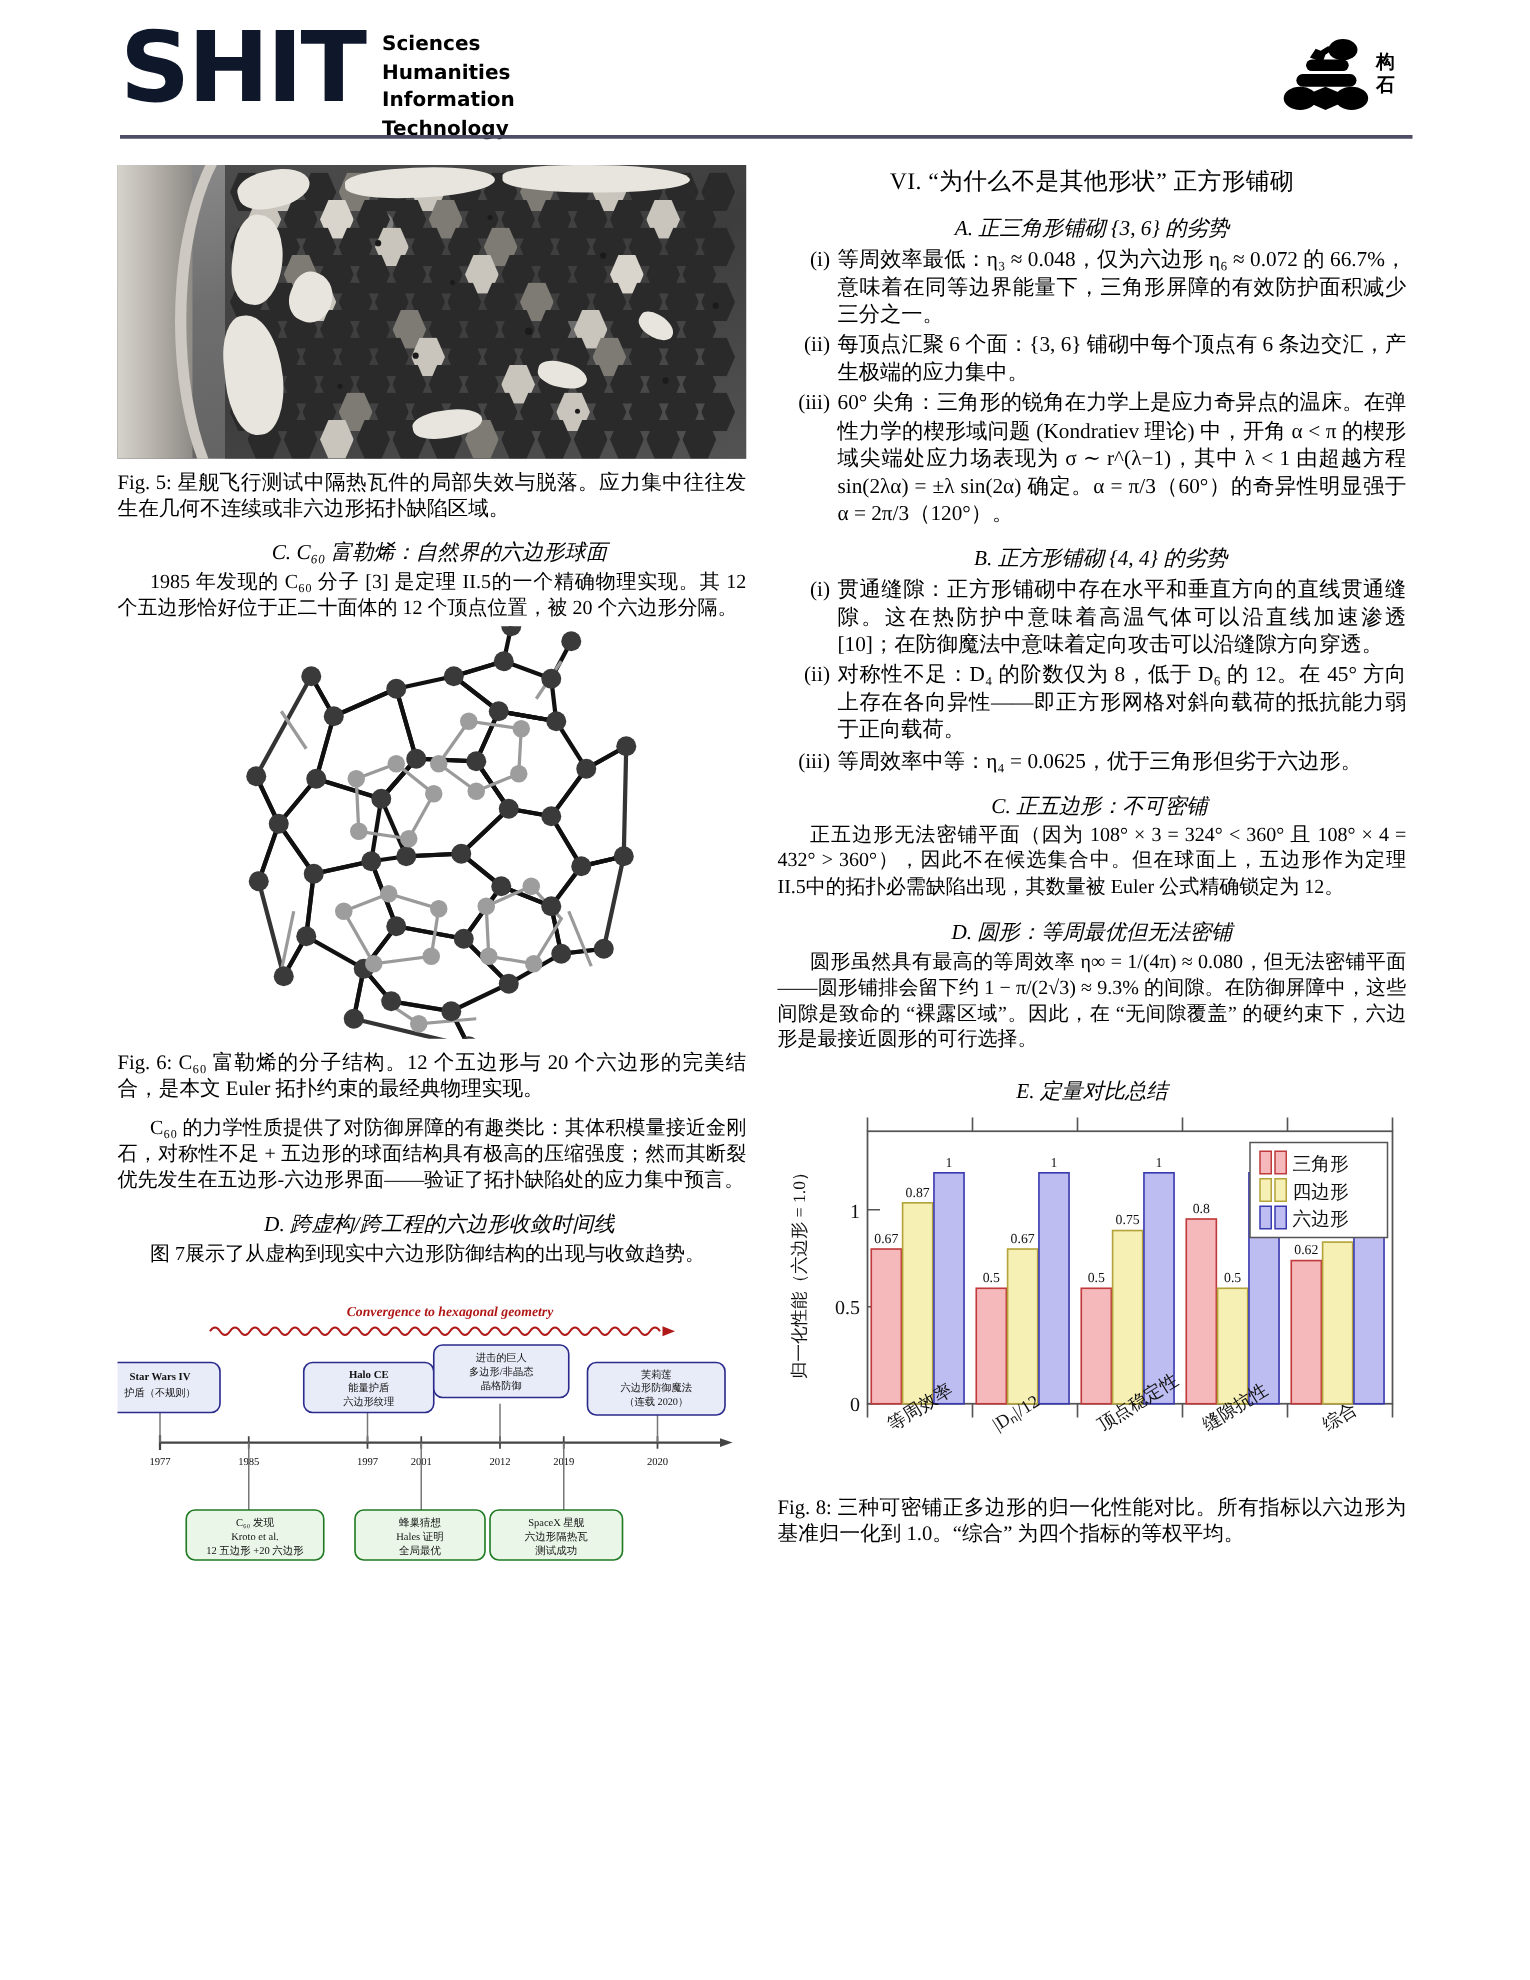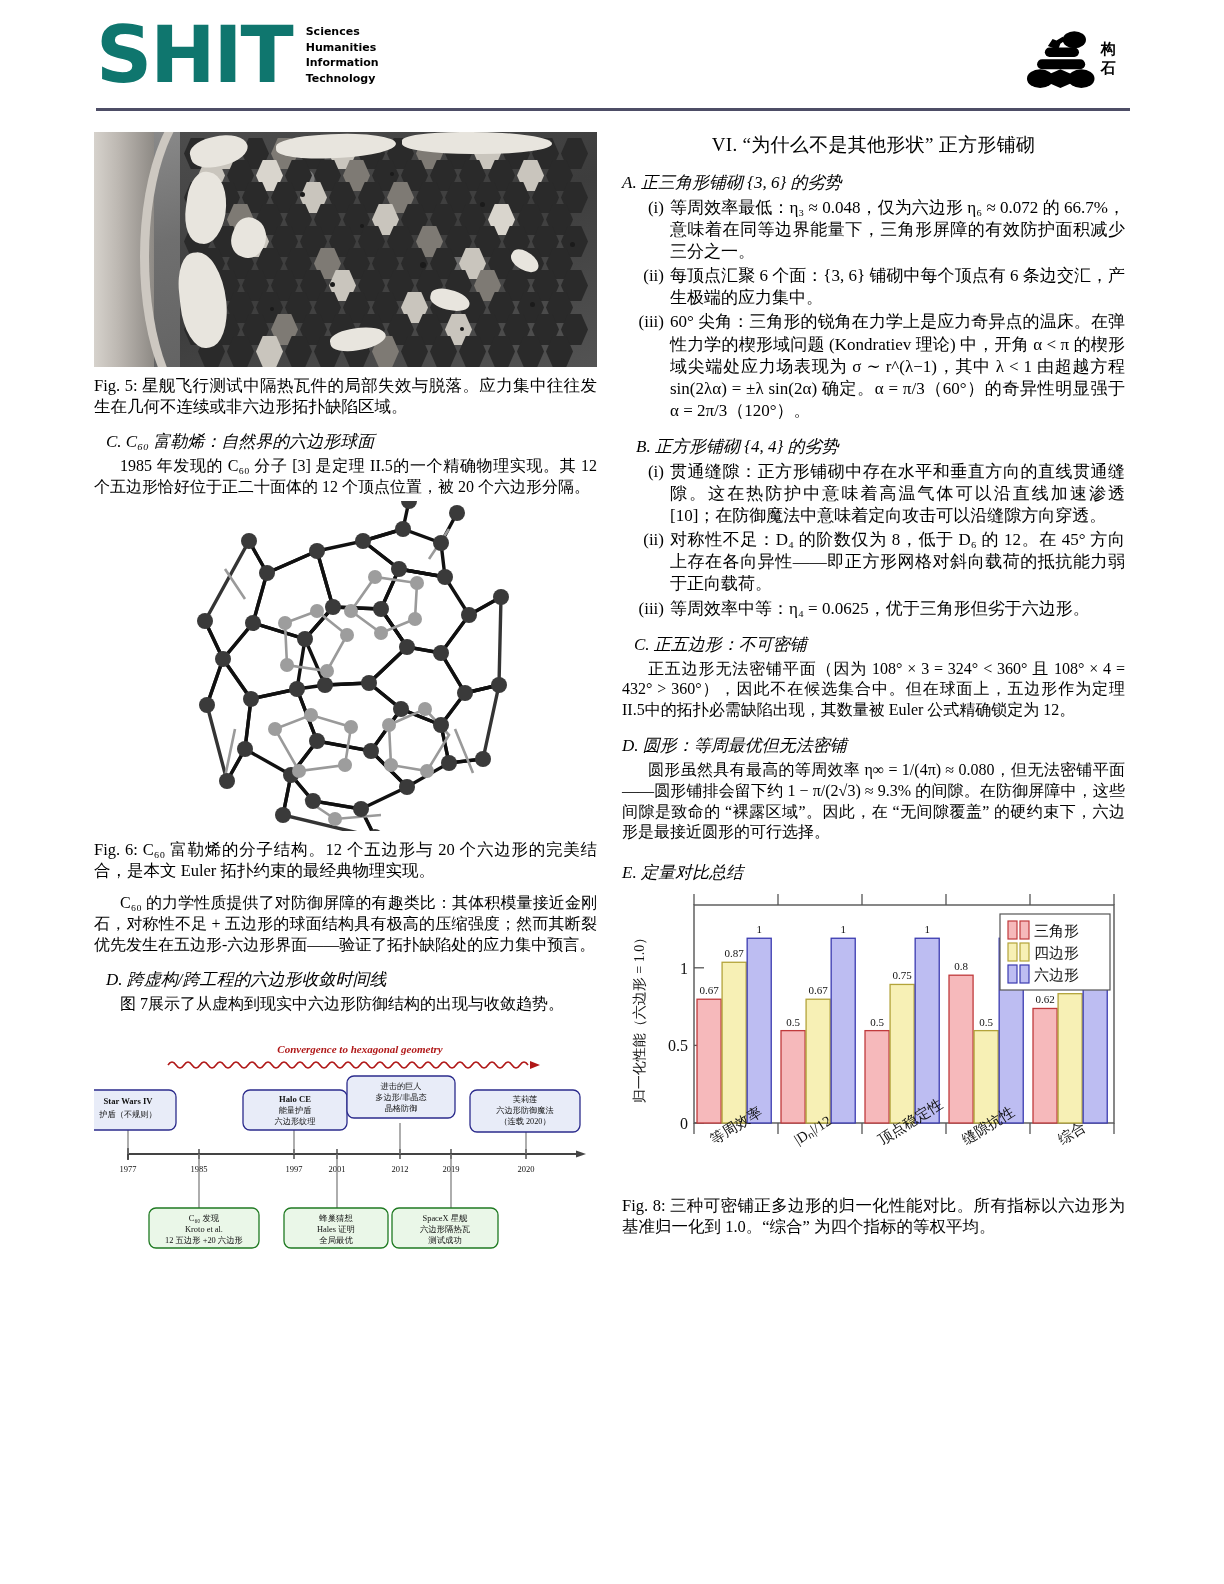--- a/index.html
+++ b/index.html
@@ -20,27 +20,27 @@
   #logo-block {
     position: absolute; left: 96px; top: 18px;
     display: flex; align-items: flex-start;
   }
   #logo-word {
     font-family: "DejaVu Sans", sans-serif;
     font-weight: 900;
     font-size: 78px;
     letter-spacing: -2px;
     line-height: 0.95;
-    color: #0f766e;
+    color: #0f172a;
   }
   #logo-sub {
     margin-left: 14px; margin-top: 6px;
     font-family: "DejaVu Sans", sans-serif;
     font-weight: 700;
-    font-size: 11px;
+    font-size: 16px;
     line-height: 1.42;
     color: #000;
   }
   #rule {
     position: absolute; left: 96px; top: 108px;
     width: 1034px; height: 3px;
     background: #4d4d66;
   }
   #brand-mark {
     position: absolute; left: 1020px; top: 14px;
@@ -62,20 +62,21 @@
     text-align: center;
     font-size: 19px;
     margin: 0 0 9px 0;
     font-variant: small-caps;
     letter-spacing: 0.3px;
   }
   .subsec {
     font-style: italic;
     font-size: 17px;
     margin: 13px 0 3px 12px;
+    text-align: center;
   }
   .subsec .lt { font-style: italic; }
   p.body {
     font-size: 16px;
     line-height: 1.30;
     text-align: justify;
     margin: 0 0 3px 0;
     text-indent: 26px;
     hyphens: none;
   }

